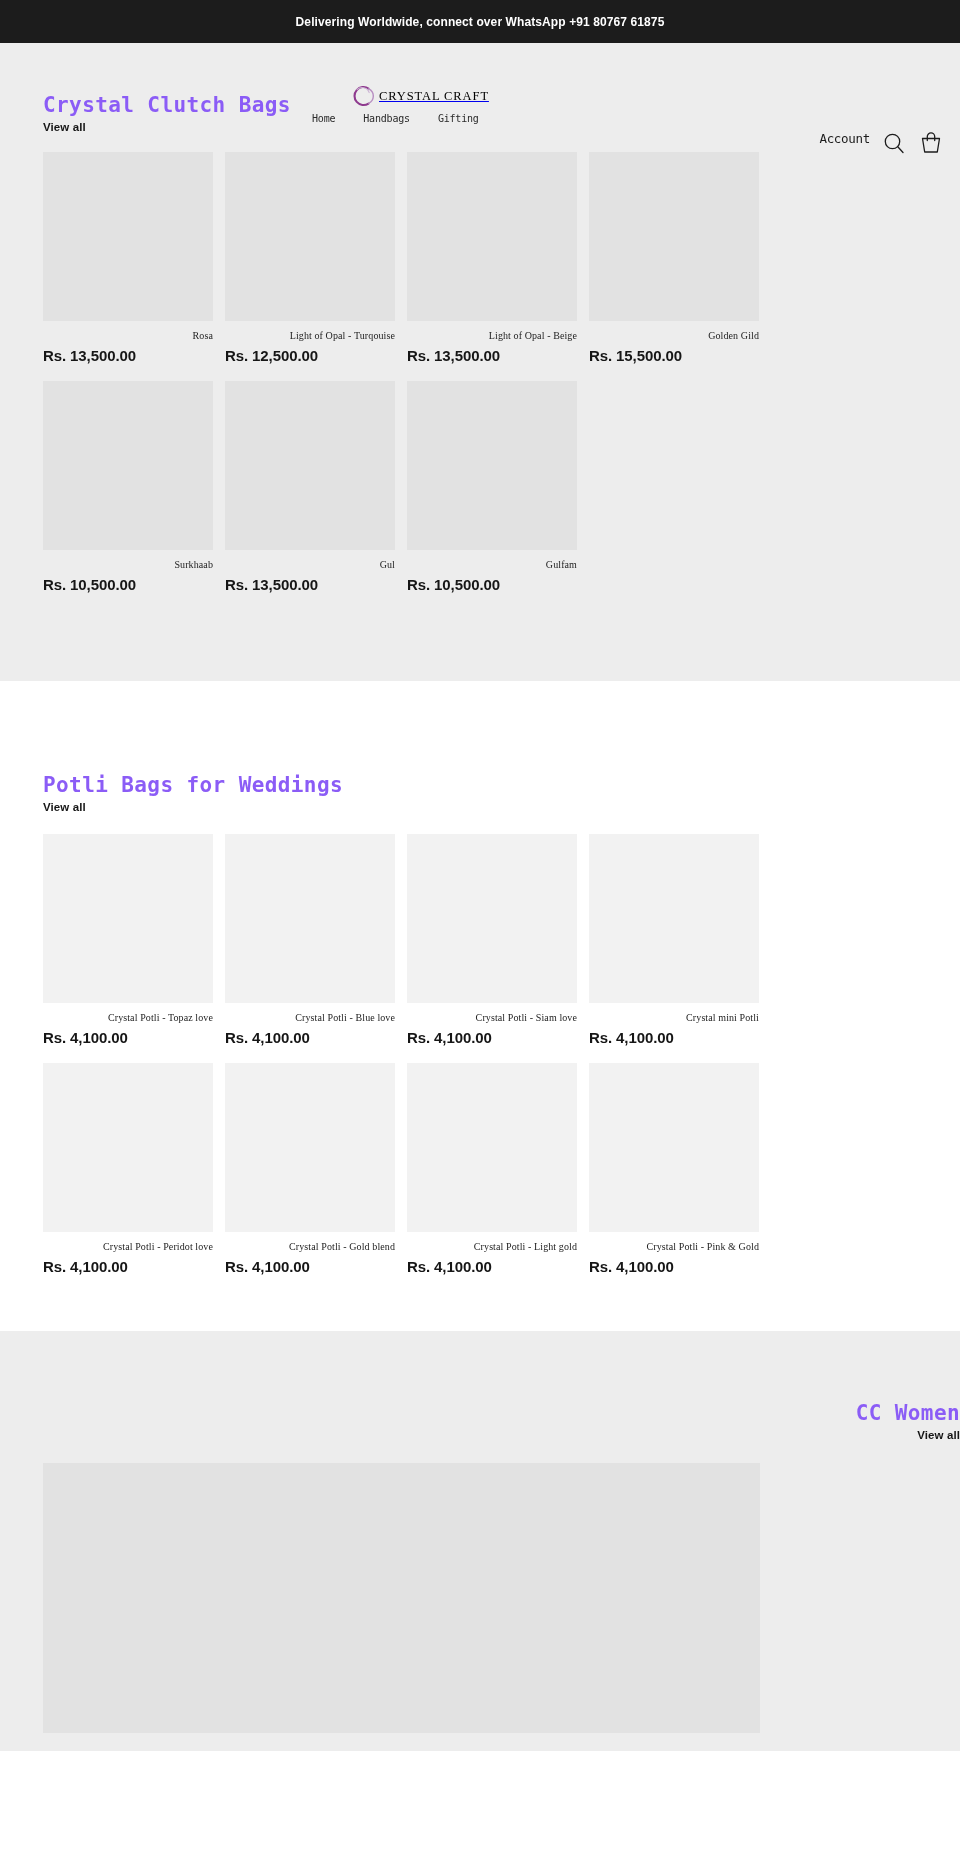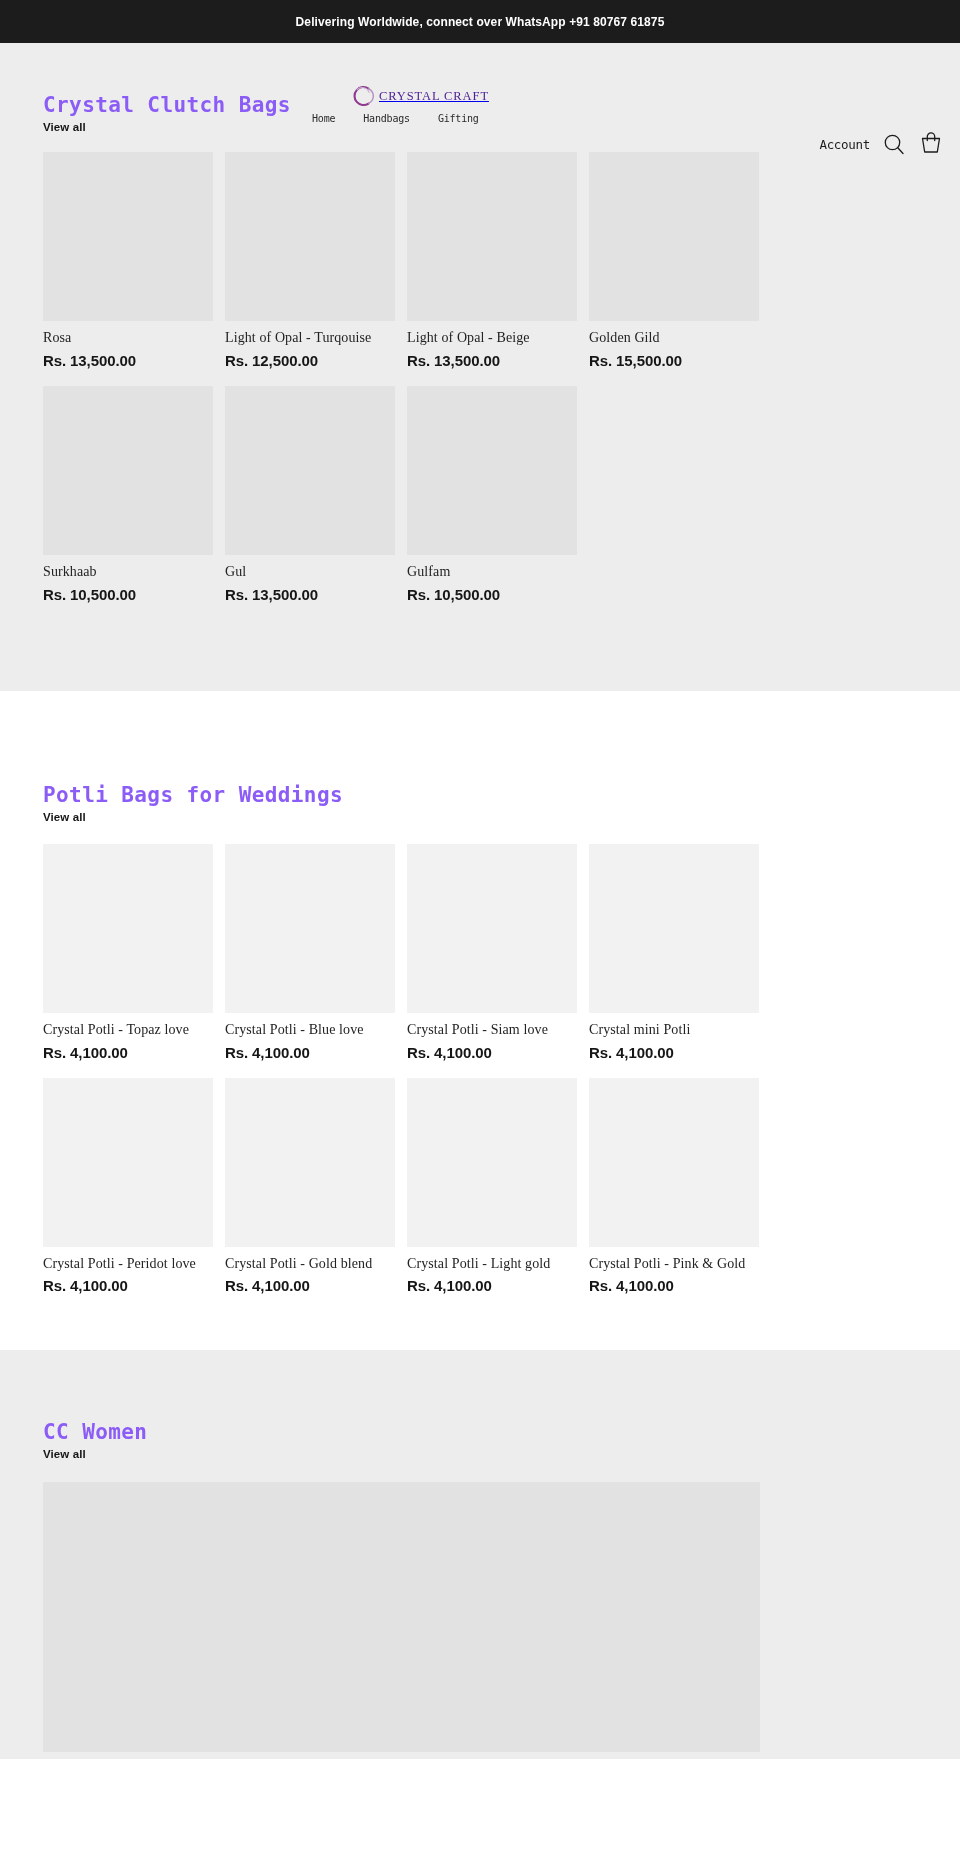--- a/index.html
+++ b/index.html
@@ -61,21 +61,21 @@
   }
   .logo-mark {
     width: 26px;
     height: 26px;
     display: block;
   }
   .logo-word {
     font-family: "Liberation Serif", serif;
     font-size: 12.5px;
     letter-spacing: 0.9px;
-    color: #4c1d95;
+    color: #000000;
     white-space: nowrap;
   }
 
   .main-nav {
     position: absolute;
     left: 312px;
     top: 70px;
     display: flex;
     gap: 28px;
   }
@@ -86,21 +86,21 @@
     text-decoration: none;
     letter-spacing: -0.2px;
     white-space: nowrap;
   }
 
   .header-utils {
     position: absolute;
     right: 16px;
     top: 88px;
     display: flex;
-    align-items: center;
+    align-items: flex-start;
     gap: 12px;
   }
   .account-link {
     font-family: "DejaVu Sans Mono", monospace;
     font-size: 12.5px;
     color: #1c1c1c;
     text-decoration: none;
     letter-spacing: -0.3px;
   }
   .icon-btn {
@@ -149,25 +149,26 @@
   }
   .card-media {
     width: 170px;
     height: 169px;
     background: #e2e2e2;
   }
   .section-potli .card-media { background: #f2f2f2; }
   .card-title {
     margin-top: 9px;
     font-family: "Liberation Serif", serif;
-    font-size: 14px;
+    font-size: 10px;
     color: #232323;
     letter-spacing: 0.1px;
     line-height: 1.2;
     white-space: nowrap;
+    text-align: right;
   }
   .card-price {
     margin-top: 5px;
     font-family: "Liberation Sans", sans-serif;
     font-size: 15px;
     font-weight: bold;
     color: #161616;
     letter-spacing: -0.1px;
   }
 
@@ -175,21 +176,22 @@
   .section-potli {
     background: #ffffff;
     padding-top: 92px;
     padding-bottom: 56px;
   }
 
   
   .section-women {
     background: #ededed;
     padding-top: 70px;
-    padding-bottom: 7px;
+    padding-bottom: 18px;
+    text-align: right;
   }
   .women-banner {
     margin-top: 20px;
     margin-left: 43px;
     width: 717px;
     height: 270px;
     background: #e2e2e2;
   }
 </style>
 </head>

